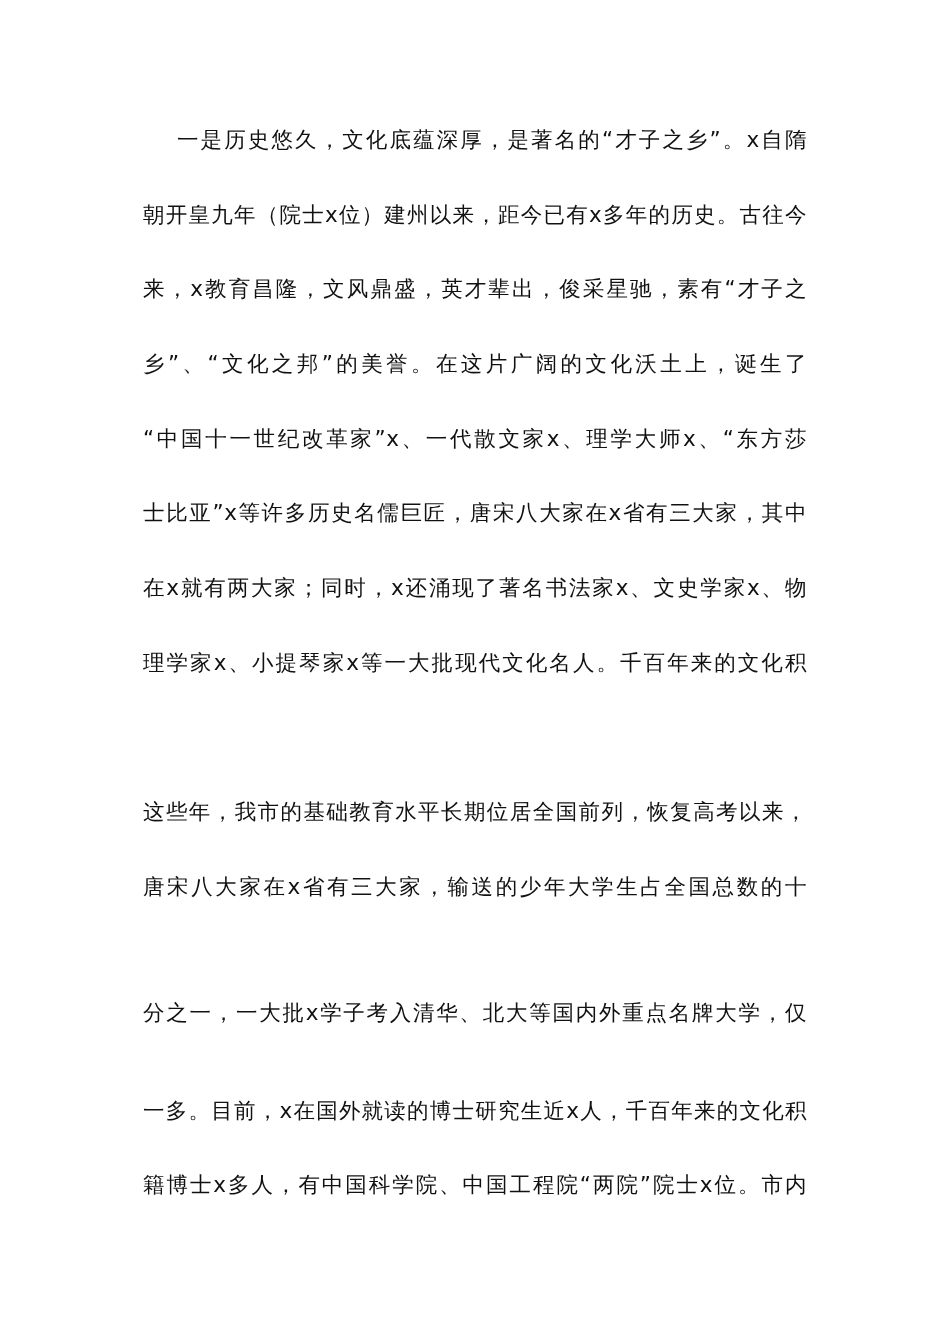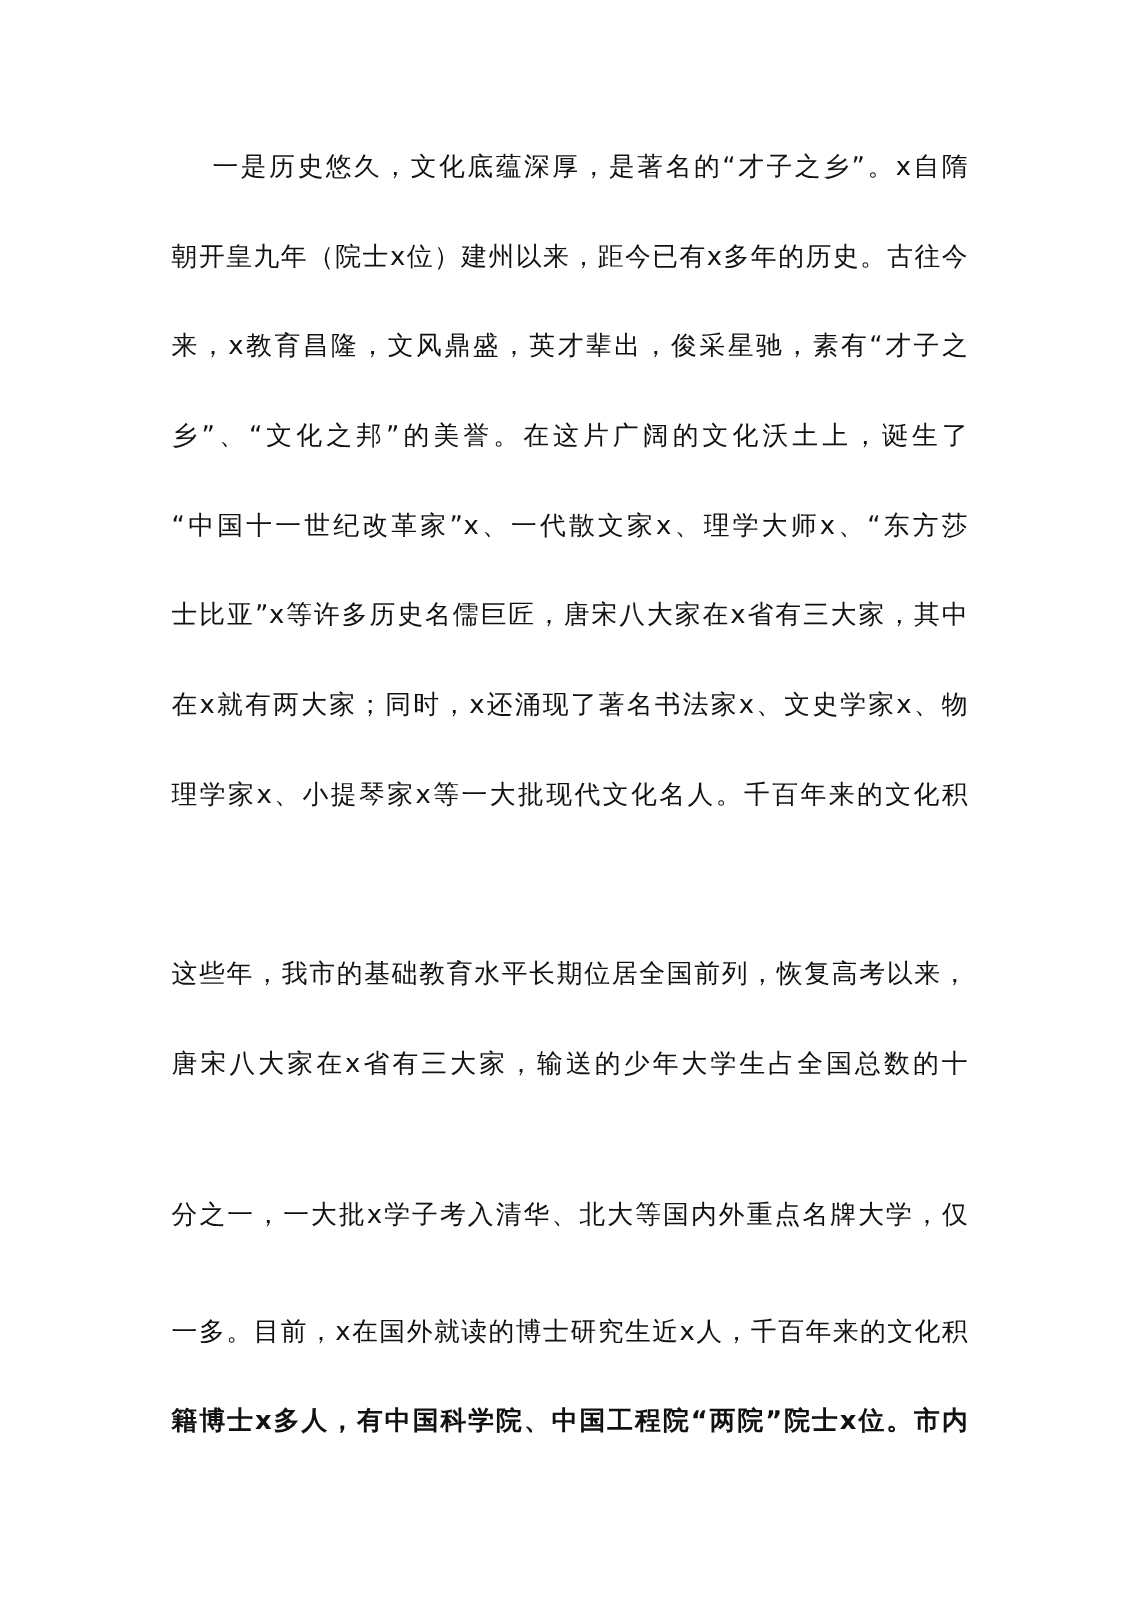--- a/index.html
+++ b/index.html
@@ -49,14 +49,14 @@
   <div class="line" style="top:274px;">来，x教育昌隆，文风鼎盛，英才辈出，俊采星驰，素有“才子之</div>
   <div class="line" style="top:349px;">乡”、“文化之邦”的美誉。在这片广阔的文化沃土上，诞生了</div>
   <div class="line" style="top:424px;">“中国十一世纪改革家”x、一代散文家x、理学大师x、“东方莎</div>
   <div class="line" style="top:498px;">士比亚”x等许多历史名儒巨匠，唐宋八大家在x省有三大家，其中</div>
   <div class="line" style="top:573px;">在x就有两大家；同时，x还涌现了著名书法家x、文史学家x、物</div>
   <div class="line" style="top:648px;">理学家x、小提琴家x等一大批现代文化名人。千百年来的文化积</div>
   <div class="line" style="top:797px;">这些年，我市的基础教育水平长期位居全国前列，恢复高考以来，</div>
   <div class="line" style="top:872px;">唐宋八大家在x省有三大家，输送的少年大学生占全国总数的十</div>
   <div class="line" style="top:998px;">分之一，一大批x学子考入清华、北大等国内外重点名牌大学，仅</div>
   <div class="line" style="top:1096px;">一多。目前，x在国外就读的博士研究生近x人，千百年来的文化积</div>
-  <div class="line" style="top:1170px;font-weight:bold;">籍博士x多人，有中国科学院、中国工程院“两院”院士x位。市内</div>
+  <div class="line" style="top:1170px;">籍博士x多人，有中国科学院、中国工程院“两院”院士x位。市内</div>
 </div>
 
 </body></html>

